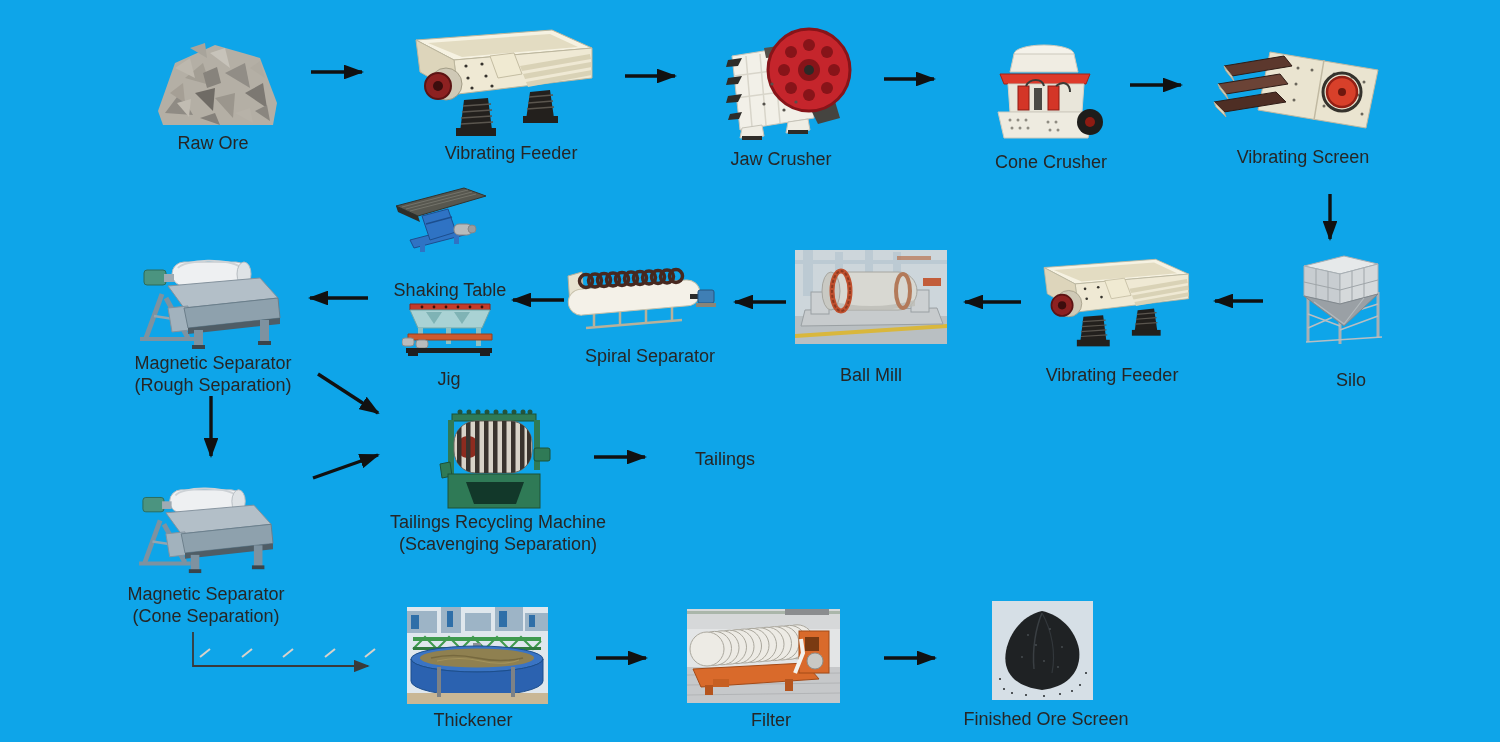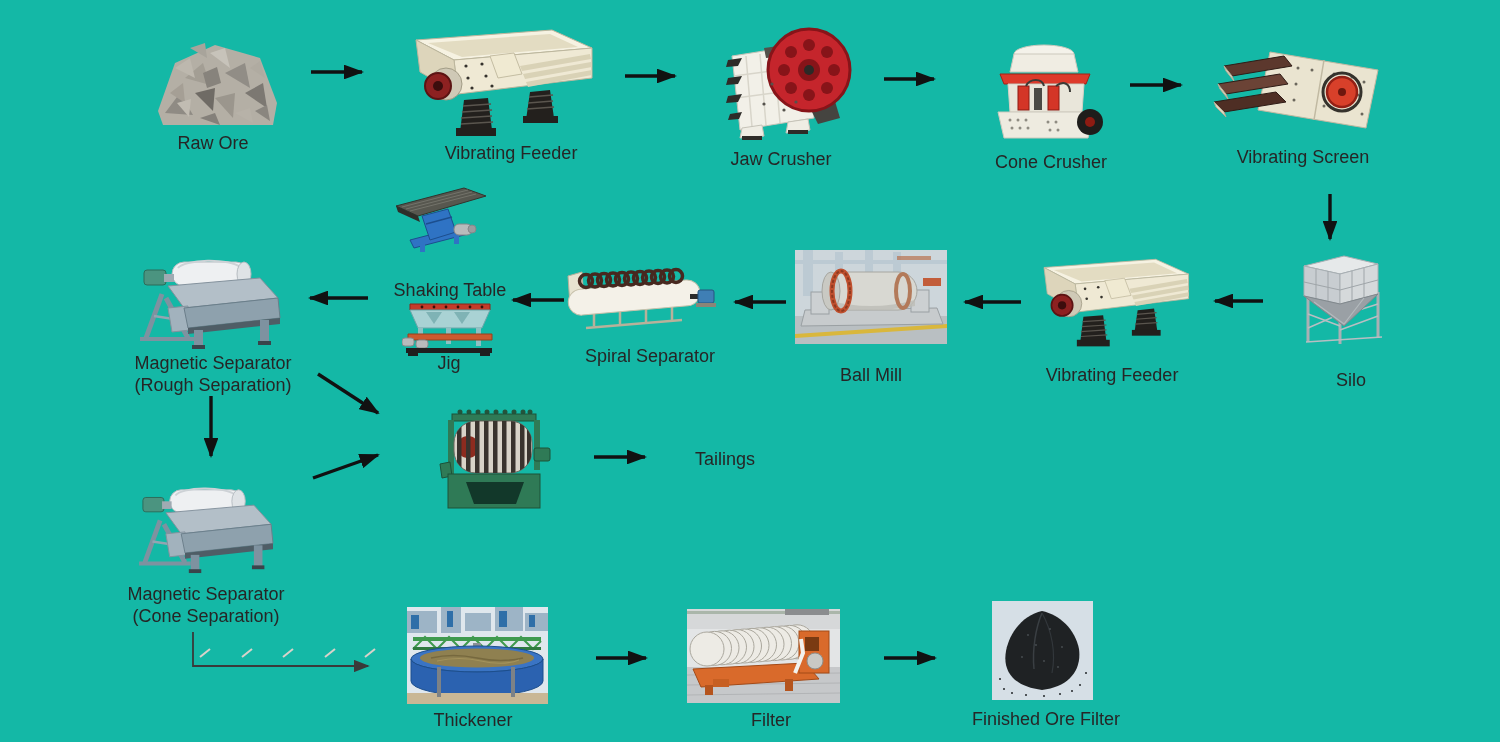--- a/index.html
+++ b/index.html
@@ -1,16 +1,16 @@
 <!DOCTYPE html>
 <html><head>
 <meta charset="utf-8">
 <style>
   html,body{margin:0;padding:0;background:#ffffff;}
-  .canvas{position:relative;width:1500px;height:742px;background:#14b8a6;overflow:hidden;
+  .canvas{position:relative;width:1500px;height:742px;background:#0ea5e9;overflow:hidden;
           font-family:"Liberation Sans",sans-serif;}
   .node{position:absolute;}
   .node svg{display:block;width:100%;height:100%;}
   .lbl{position:absolute;transform:translateX(-50%);white-space:nowrap;
        font-size:18px;line-height:22px;color:#262626;text-align:center;}
   .overlay{position:absolute;left:0;top:0;pointer-events:none;}
 </style>
 </head>
 <body>
 
@@ -562,39 +562,41 @@
   <div class="lbl" style="left:213px;top:132px">Raw Ore</div>
   <div class="lbl" style="left:511px;top:142px">Vibrating Feeder</div>
   <div class="lbl" style="left:781px;top:148px">Jaw Crusher</div>
   <div class="lbl" style="left:1051px;top:151px">Cone Crusher</div>
   <div class="lbl" style="left:1303px;top:146px">Vibrating Screen</div>
   <div class="lbl" style="left:1351px;top:369px">Silo</div>
   <div class="lbl" style="left:1112px;top:364px">Vibrating Feeder</div>
   <div class="lbl" style="left:871px;top:364px">Ball Mill</div>
   <div class="lbl" style="left:650px;top:345px">Spiral Separator</div>
   <div class="lbl" style="left:450px;top:279px">Shaking Table</div>
-  <div class="lbl" style="left:449px;top:352px">Jig</div>
+  <div class="lbl" style="left:449px;top:368px">Jig</div>
 
   <div class="lbl" style="left:213px;top:352px">
     <div>Magnetic Separator</div>
     <div>(Rough Separation)</div>
   </div>
 
   <div class="lbl" style="left:206px;top:583px">
     <div>Magnetic Separator</div>
     <div>(Cone Separation)</div>
   </div>
 
   <div class="lbl" style="left:498px;top:511px">
+    <div>Tailings Recycling Machine</div>
+    <div>(Scavenging Separation)</div>
   </div>
 
   <div class="lbl" style="left:725px;top:448px">Tailings</div>
   <div class="lbl" style="left:473px;top:709px">Thickener</div>
   <div class="lbl" style="left:771px;top:709px">Filter</div>
-  <div class="lbl" style="left:1046px;top:708px">Finished Ore Filter</div>
+  <div class="lbl" style="left:1046px;top:708px">Finished Ore Screen</div>
 
   <svg class="overlay" width="1500" height="742" viewBox="0 0 1500 742">
     <defs>
       <marker id="ah" markerWidth="6" markerHeight="4.4" refX="5.4" refY="2.2" orient="auto" markerUnits="strokeWidth">
         <path d="M0,0 L6,2.2 L0,4.4 Z" fill="#111111"></path>
       </marker>
       <marker id="ahs" markerWidth="9" markerHeight="7" refX="8" refY="3.5" orient="auto" markerUnits="strokeWidth">
         <path d="M0,0 L9,3.5 L0,7 Z" fill="#3a3a3a"></path>
       </marker>
     </defs>

